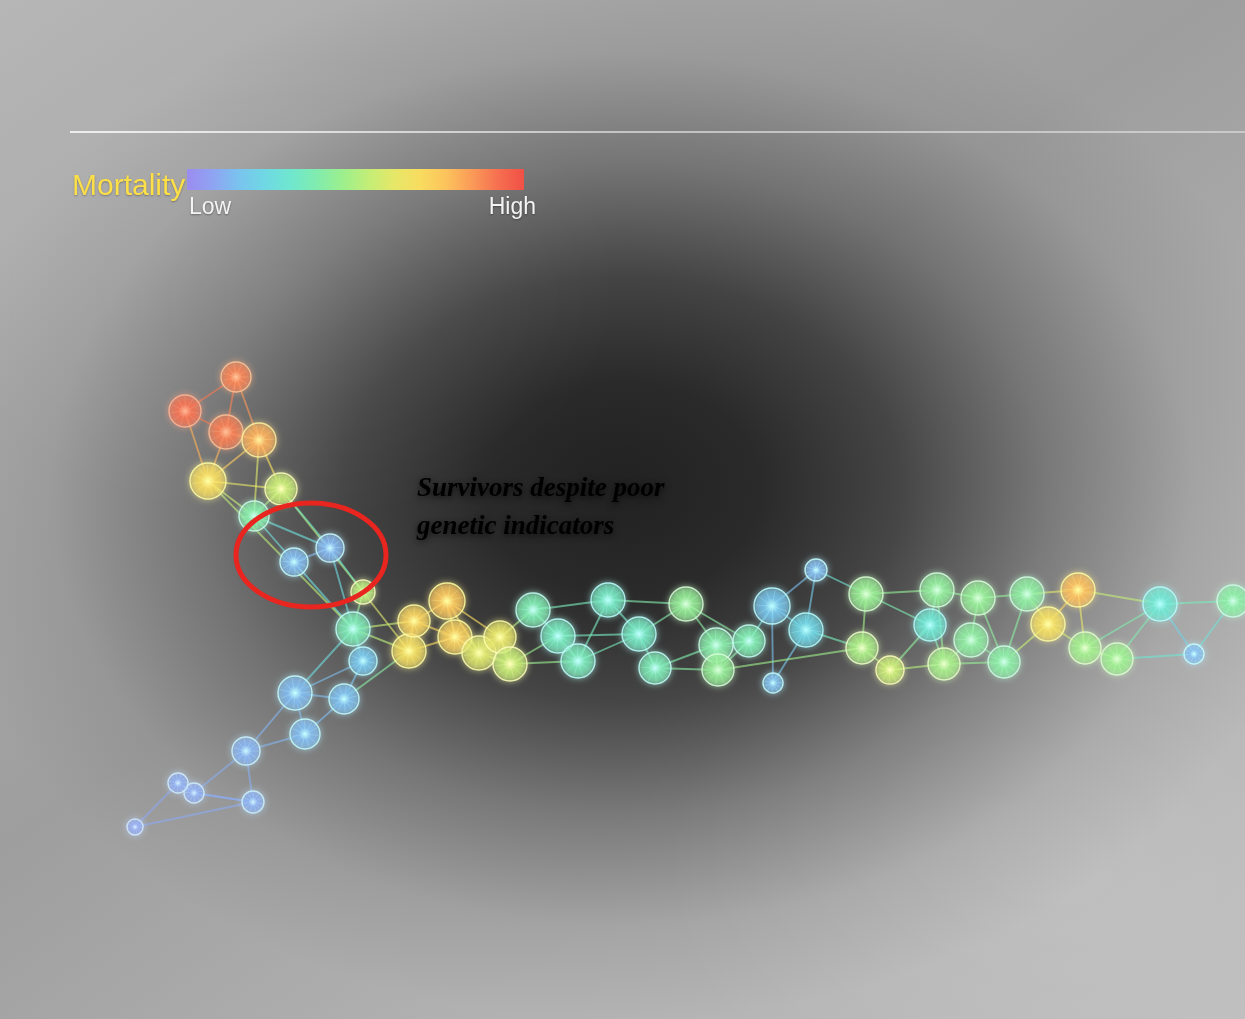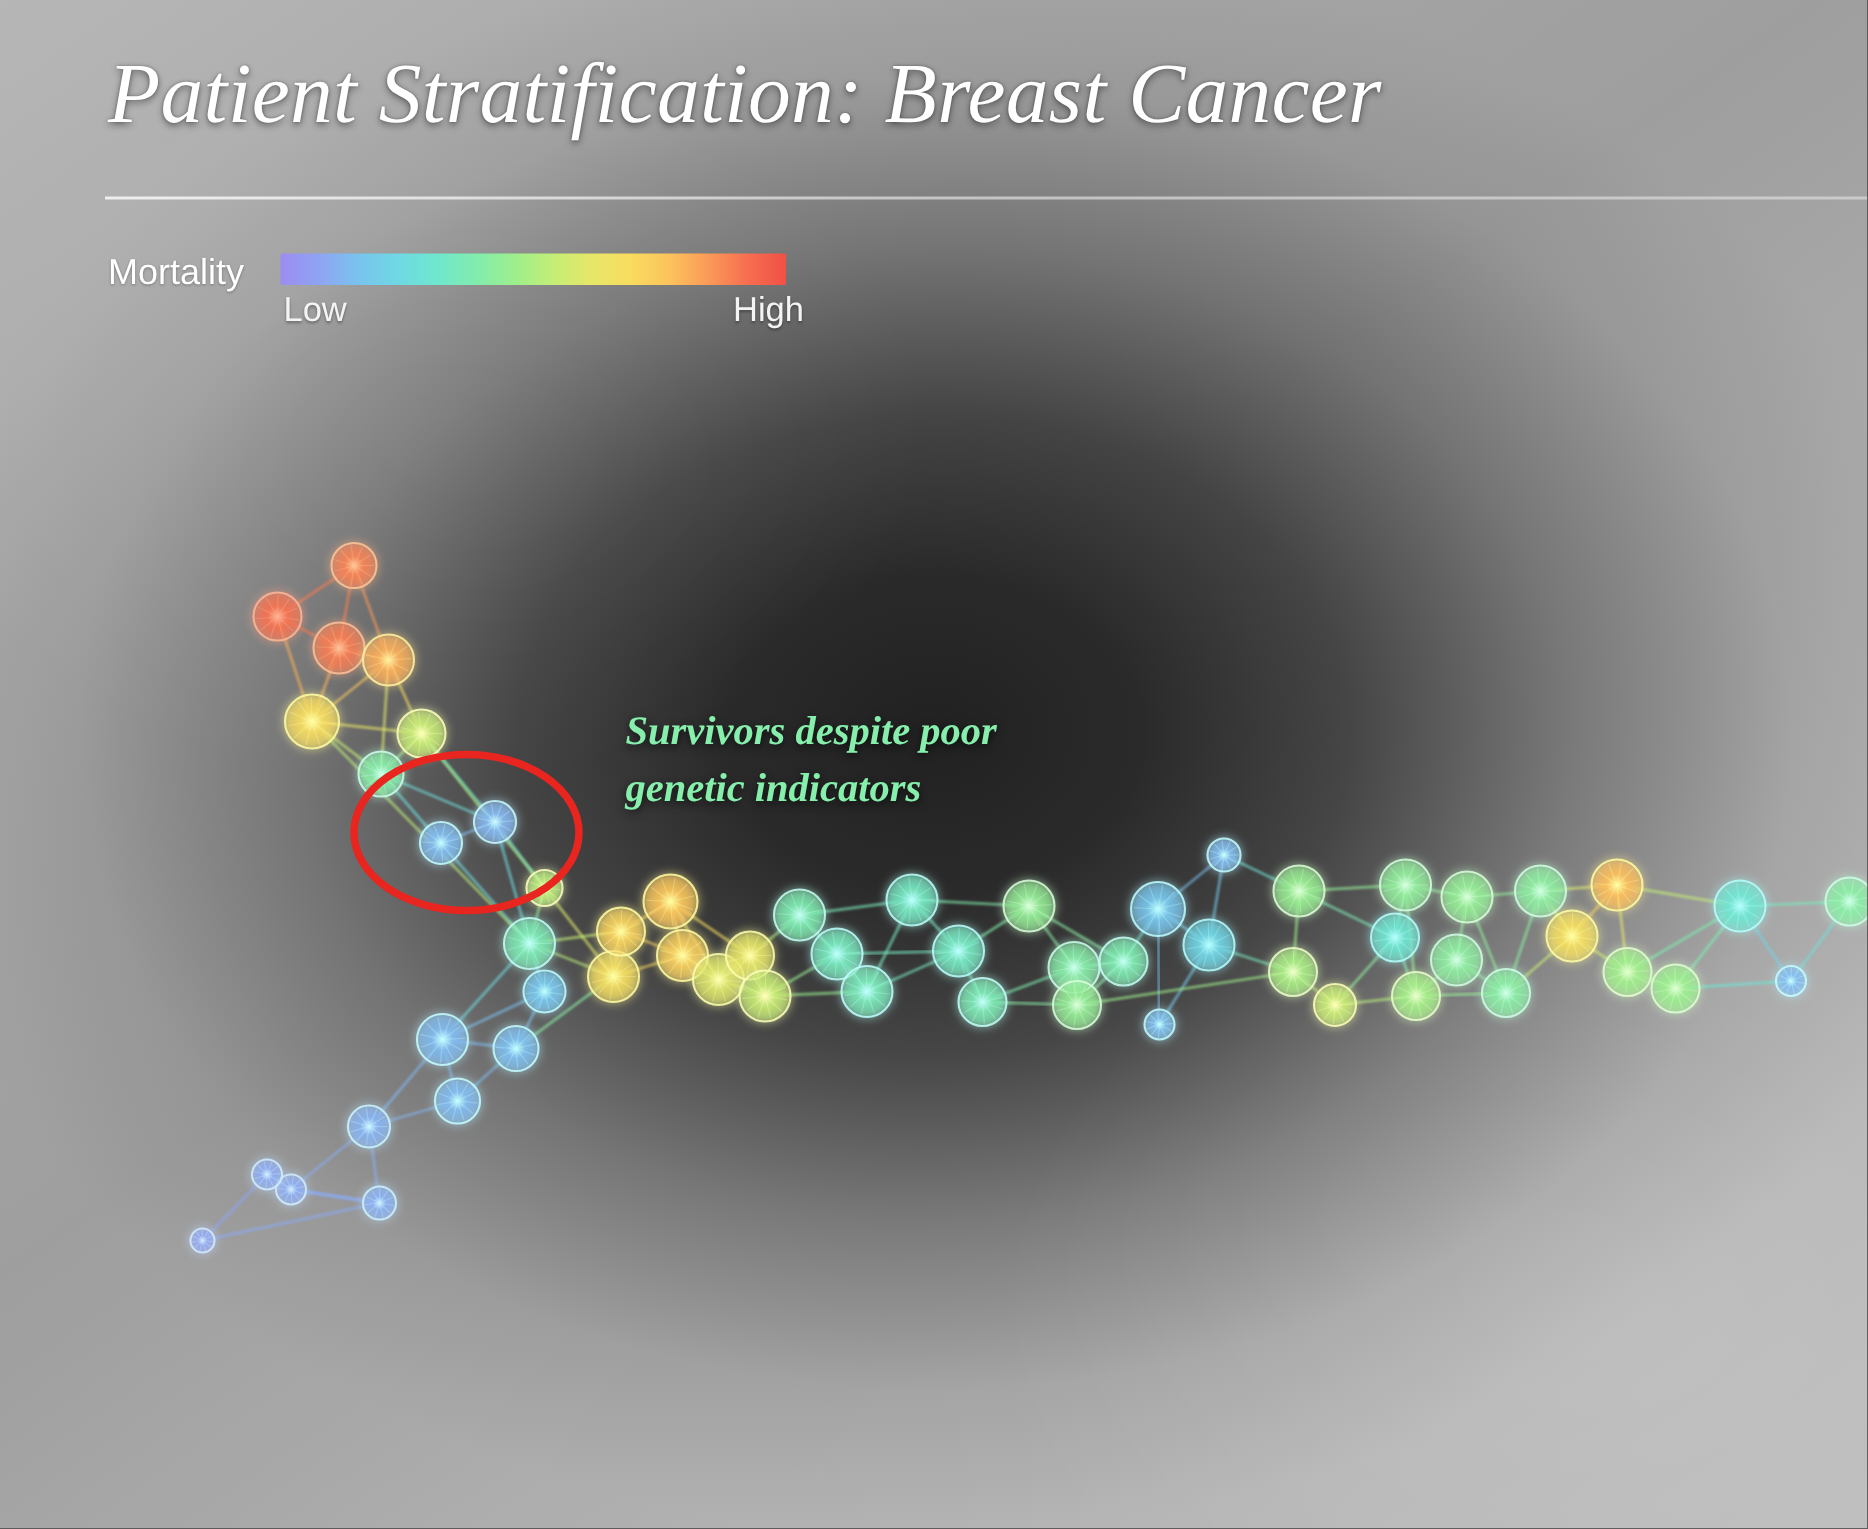--- a/index.html
+++ b/index.html
@@ -62,22 +62,22 @@
     right: 0px;
     height: 2px;
     background: linear-gradient(to right, rgba(255,255,255,0.78) 0%, rgba(255,255,255,0.55) 45%, rgba(255,255,255,0.42) 100%);
   }
 
   
   #legend { position: absolute; left: 72px; top: 164px; }
   #legend-label {
     position: absolute;
     left: 0; top: 4px;
-    font-size: 24px;
-    color: #ffffff;
+    font-size: 30px;
+    color: #fde047;
     text-shadow: 0 1px 2px rgba(0,0,0,0.30);
     white-space: nowrap;
   }
   #legend-bar {
     position: absolute;
     left: 115px; top: 5px;
     width: 337px; height: 21px;
     border-radius: 1px;
   }
   #legend-low, #legend-high {
@@ -95,21 +95,21 @@
   
   #annotation {
     position: absolute;
     left: 417px;
     top: 468px;
     font-family: "Liberation Serif", "DejaVu Serif", serif;
     font-style: italic;
     font-weight: bold;
     font-size: 27px;
     line-height: 1.42;
-    color: #86efac;
+    color: #000000;
     text-shadow: 0 2px 6px rgba(0,0,0,0.65);
     white-space: pre-line;
   }
 
   
   #graph {
     position: absolute;
     inset: 0;
     width: 1245px;
     height: 1019px;
@@ -1414,21 +1414,20 @@
           <line x1="1233" y1="601" x2="1235.8213156315505" y2="586.8790872070122" stroke="rgba(207,255,233,0.3)" stroke-width="0.8"></line>
           <line x1="1233" y1="601" x2="1243.0077835778939" y2="590.6460506154397" stroke="rgba(207,255,233,0.3)" stroke-width="0.8"></line>
           <line x1="1233" y1="601" x2="1247.0168509498758" y2="597.7003197959546" stroke="rgba(207,255,233,0.3)" stroke-width="0.8"></line>
         </g>
       </g>
     <g id="highlight-layer">
         <ellipse cx="311" cy="555" rx="75" ry="52" fill="none" stroke="#e8251f" stroke-width="5"></ellipse>
       </g>
   </svg>
 
-  <div id="title">Patient Stratification: Breast Cancer</div>
   <div id="title-rule"></div>
 
   <div id="legend">
     <div id="legend-label">Mortality</div>
     <div id="legend-bar" style="background: linear-gradient(to right, rgb(155, 140, 240), rgb(143, 164, 242), rgb(121, 195, 238), rgb(111, 216, 228), rgb(111, 231, 207), rgb(128, 236, 174), rgb(156, 239, 141), rgb(195, 238, 119), rgb(230, 231, 104), rgb(248, 220, 95), rgb(252, 195, 92), rgb(250, 154, 88), rgb(246, 111, 80), rgb(241, 80, 70));"></div>
     <div id="legend-low">Low</div>
     <div id="legend-high">High</div>
   </div>
 
   <div id="annotation">Survivors despite poor

